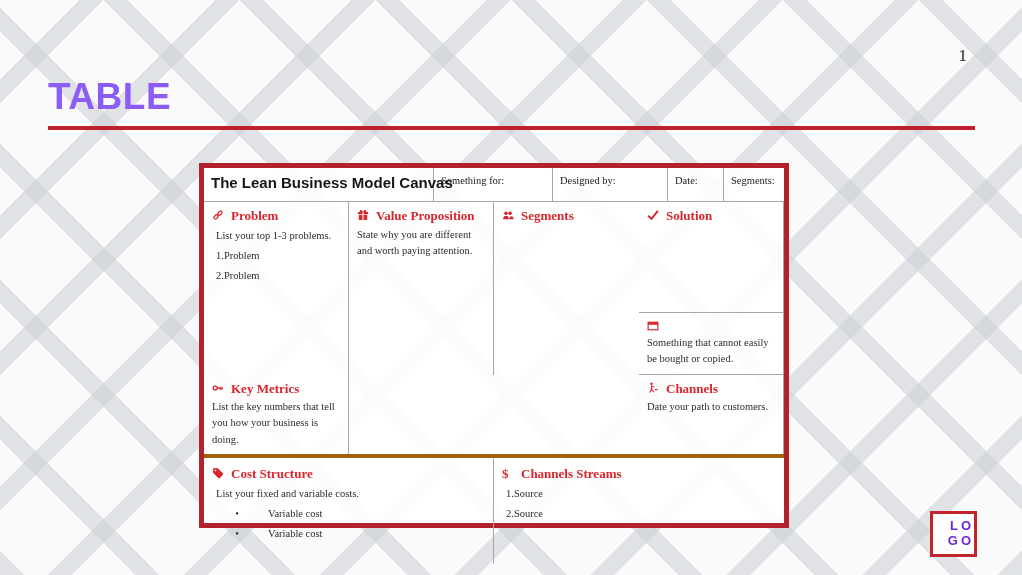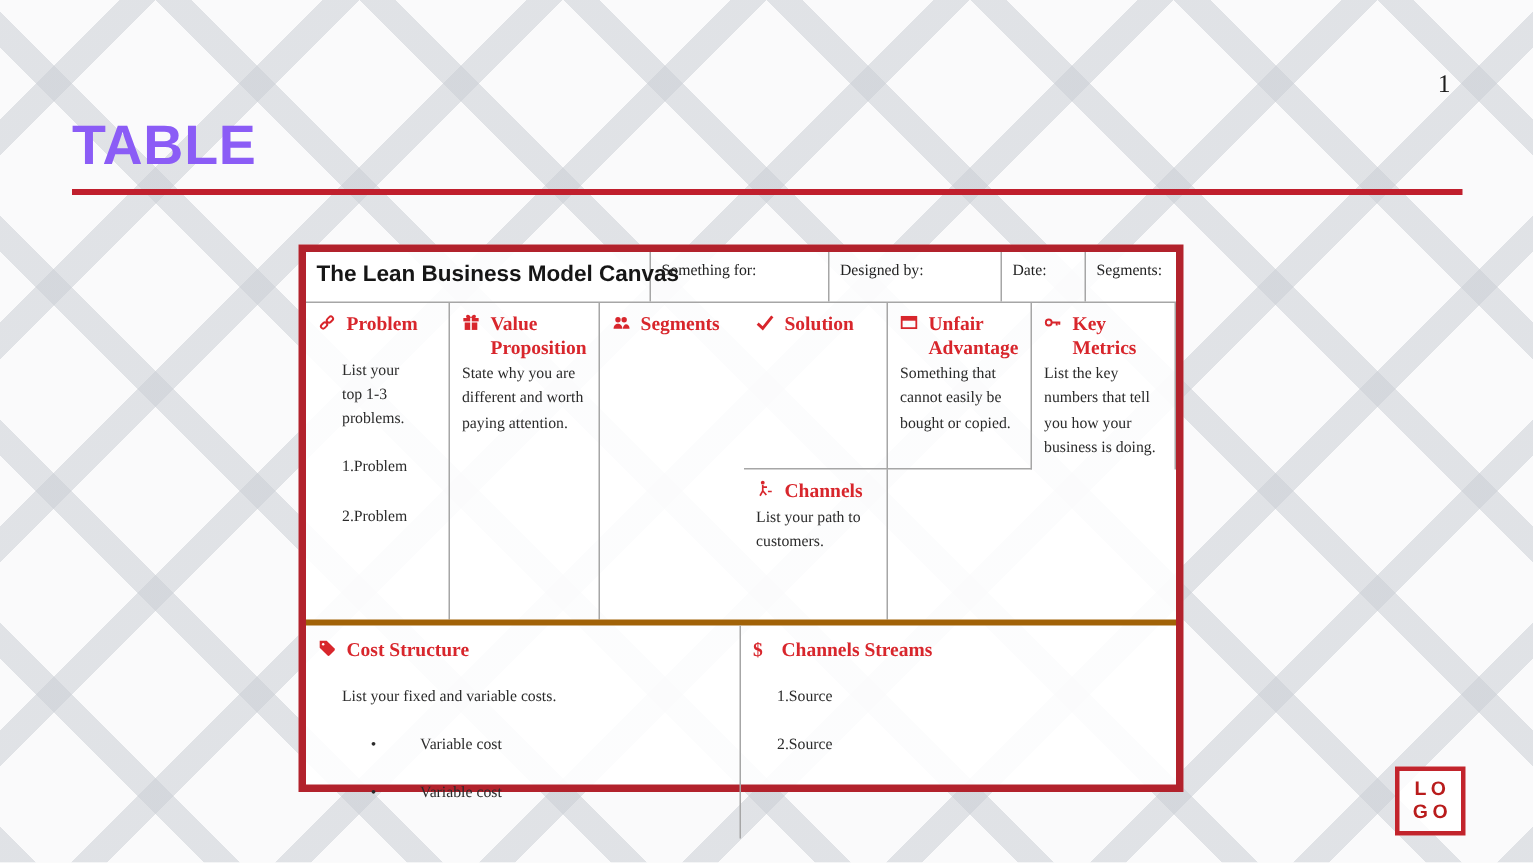--- a/index.html
+++ b/index.html
@@ -53,59 +53,59 @@
   .t-title{
     font-family:"Liberation Sans", sans-serif;
     font-weight:bold; font-size:15px; color:#161616;
     padding-top:6px !important;
     white-space:nowrap;
   }
   .t-meta{ font-size:10.5px; color:#222; padding-top:7px !important; }
 
   .t-main{
     display:grid;
-    grid-template-columns:repeat(6,1fr);
+    grid-template-columns:repeat(4,1fr);
     grid-template-rows:111px 1fr;
     flex:1 1 auto;
   }
   .cell{ padding:6px 8px; }
   .br{ border-right:1px solid #a6a6a6; }
   .bb{ border-bottom:1px solid #a6a6a6;font-family:Liberation Serif, serif; }
   .span2{ grid-row:1 / 3; }
 
   .cell-head{
     display:flex; align-items:flex-start; gap:7px;
     font-weight:bold; font-size:13px; color:#d8262c;
     line-height:1.2; margin-bottom:3px;
   }
   .cell-head .ic{ flex:0 0 auto; width:12px; height:12px; margin-top:1px; color:#d8262c; }
   .cell-head .ic svg{ display:block; width:12px; height:12px; }
   .dollar{ font-size:13px; font-weight:bold; line-height:1; margin-top:0; }
   .cell-body{ font-size:10.5px; color:#2b2b2b; line-height:1.55; }
-  .cell-body div{ margin:16px; }
+  .cell-body div{ margin:4px; }
 
   .t-bottom{
     display:grid; grid-template-columns:1fr 1fr;
     flex:0 0 110px; height:110px;
     border-top:4px solid #a16207;
   }
   .t-bottom .cell-head{ margin-top:2px; }
   .bullet-row{ display:flex; }
   .bullet-row .bdot{ width:14px; text-align:center; margin-left:14px; }
   .bullet-row .btxt{ margin-left:24px; }
 
   
   .logo{
     position:absolute; right:45px; bottom:18px;
     width:47px; height:46px;
     border:3px solid #c2242c;
     background:rgba(255,255,255,0.85);
-    display:flex; flex-direction:column; align-items:center; justify-content:center;
+    display:flex; flex-direction:column; align-items:flex-end; justify-content:center;
     font-family:"Liberation Sans", sans-serif;
-    font-weight:bold; font-size:13px; color:#b91c1c;
+    font-weight:bold; font-size:13px; color:#6d28d9;
     line-height:1.12; letter-spacing:3px; text-indent:3px;
   }
 </style>
 </head>
 <body>
 
 <div class="slide"></div>
 
 <div class="page-number">1</div>
 <h1 class="slide-title">TABLE</h1>
@@ -169,21 +169,20 @@
     </div>
 
     <div class="cell br bb">
       <div class="cell-head">
         <span class="ic">
           <svg viewBox="0 0 16 16">
               <rect x="1.5" y="3" width="13" height="10" fill="none" stroke="currentColor" stroke-width="1.6"></rect>
               <rect x="1.5" y="3" width="13" height="3.4" fill="currentColor"></rect>
             </svg>
         </span>
-        <span>Unfair Advantage</span>
       </div>
       <div class="cell-body">Something that cannot easily be bought or copied.</div>
     </div>
 
     <div class="cell span2">
       <div class="cell-head">
         <span class="ic">
           <svg viewBox="0 0 16 16" fill="currentColor">
               <circle cx="5.3" cy="5.6" r="2.4"></circle>
               <circle cx="10.8" cy="5.6" r="2.4"></circle>
@@ -211,21 +210,21 @@
     <div class="cell br" style="grid-column:4;">
       <div class="cell-head">
         <span class="ic">
           <svg viewBox="0 0 16 16">
               <circle cx="6" cy="2.4" r="1.7" fill="currentColor"></circle>
               <path d="M6 4.4 V9.6 M6 6.4 H9.8 M6 9.6 L3.6 14 M6 9.6 L9.2 13.4 M10.6 10.2 H14" fill="none" stroke="currentColor" stroke-width="1.5"></path>
             </svg>
         </span>
         <span>Channels</span>
       </div>
-      <div class="cell-body">List your path to customers.</div>
+      <div class="cell-body">Date your path to customers.</div>
     </div>
 
   </div>
 
   <div class="t-bottom">
 
     <div class="cell br">
       <div class="cell-head">
         <span class="ic">
           <svg viewBox="0 0 16 16">

